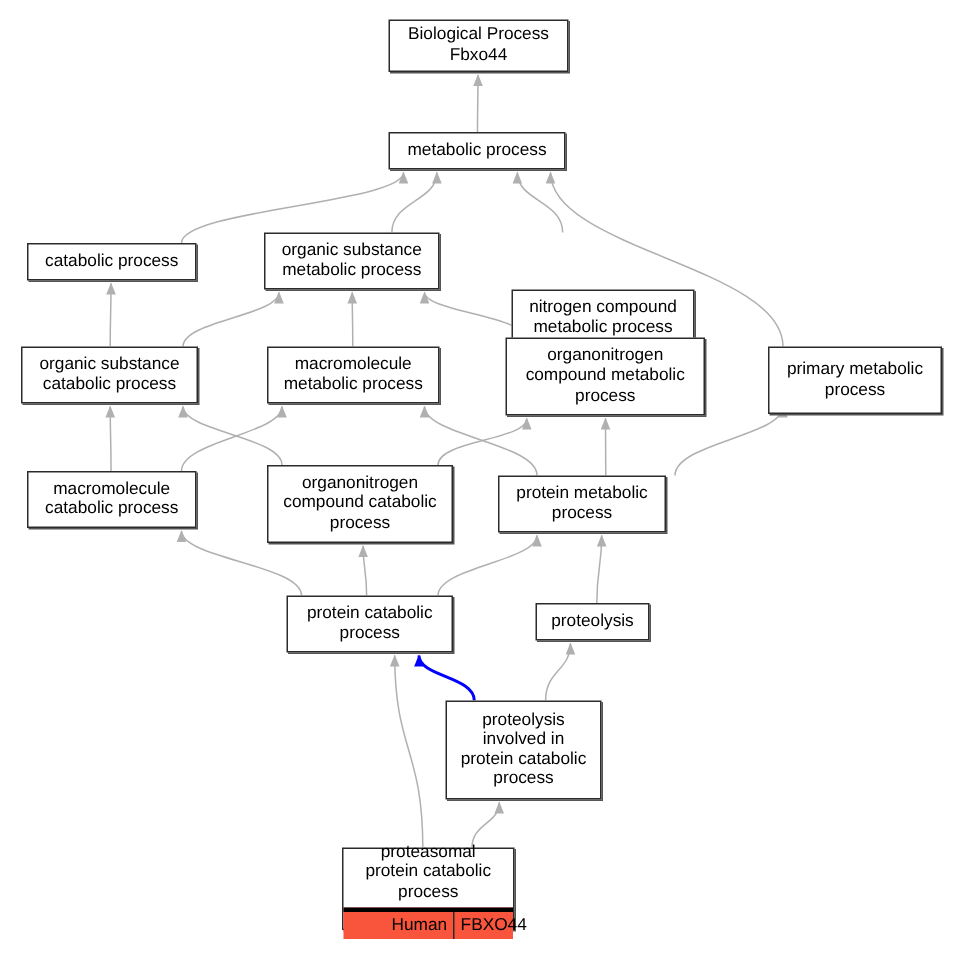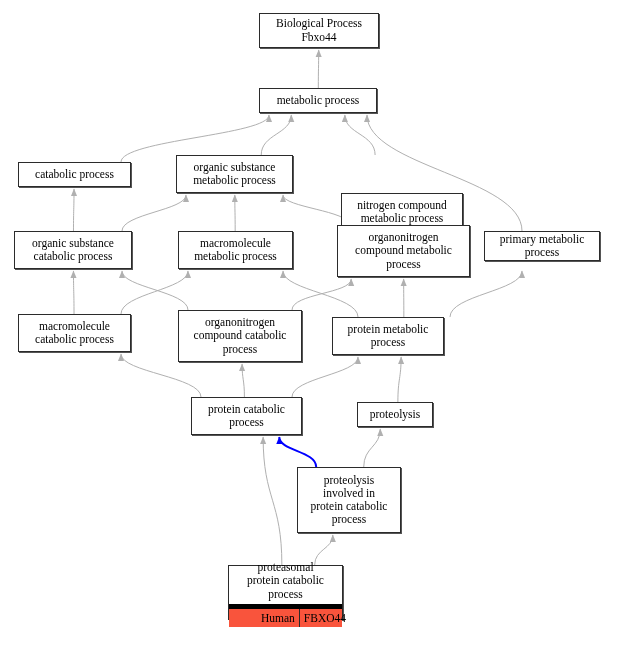--- a/index.html
+++ b/index.html
@@ -1,20 +1,20 @@
 <!DOCTYPE html>
 <html><head>
 <meta charset="utf-8">
 <style>
   html,body{margin:0;padding:0;background:#ffffff;}
   #canvas{
     position:relative;
     width:644px;height:651px;
     background:#ffffff;
-    font-family:Liberation Serif, serif;
+    font-family:Liberation Sans, sans-serif;
     overflow:hidden;
   }
   #edges{position:absolute;left:0;top:0;width:644px;height:651px;}
   .node{
     position:absolute;
     box-sizing:border-box;
     background:#ffffff;
     border:1px solid #2b2b2b;
     box-shadow:1px 1px 0 #555;
     display:flex;
@@ -26,21 +26,21 @@
   .node .label{
     text-align:center;
     color:#000000;
     font-size:11.5px;
     line-height:13.2px;
     padding:3px 4px;
     white-space:pre-line;
   }
   .gene-row{
     display:flex;
-    border-top:5px solid #000000;
+    border-top:3px solid #000000;
     background:#f9543c;
     padding-left:28px;
   }
   .gene-cell{
     flex:1;
     text-align:center;
     font-size:11.5px;
     line-height:16px;
     padding:1px 4px;
     color:#000000;
@@ -113,21 +113,21 @@
       </div>
       <div class="node" style="left: 178px; top: 231px; width: 115px; height: 38px;">
         <div class="label">macromolecule
 metabolic process</div>
       </div>
       <div class="node" style="left: 337px; top: 225px; width: 133px; height: 52px;">
         <div class="label">organonitrogen
 compound metabolic
 process</div>
       </div>
-      <div class="node" style="left: 484px; top: 231px; width: 116px; height: 30px;">
+      <div class="node" style="left: 512px; top: 231px; width: 116px; height: 45px;">
         <div class="label">primary metabolic
 process</div>
       </div>
       <div class="node" style="left: 18px; top: 314px; width: 113px; height: 38px;">
         <div class="label">macromolecule
 catabolic process</div>
       </div>
       <div class="node" style="left: 178px; top: 310px; width: 124px; height: 52px;">
         <div class="label">organonitrogen
 compound catabolic

